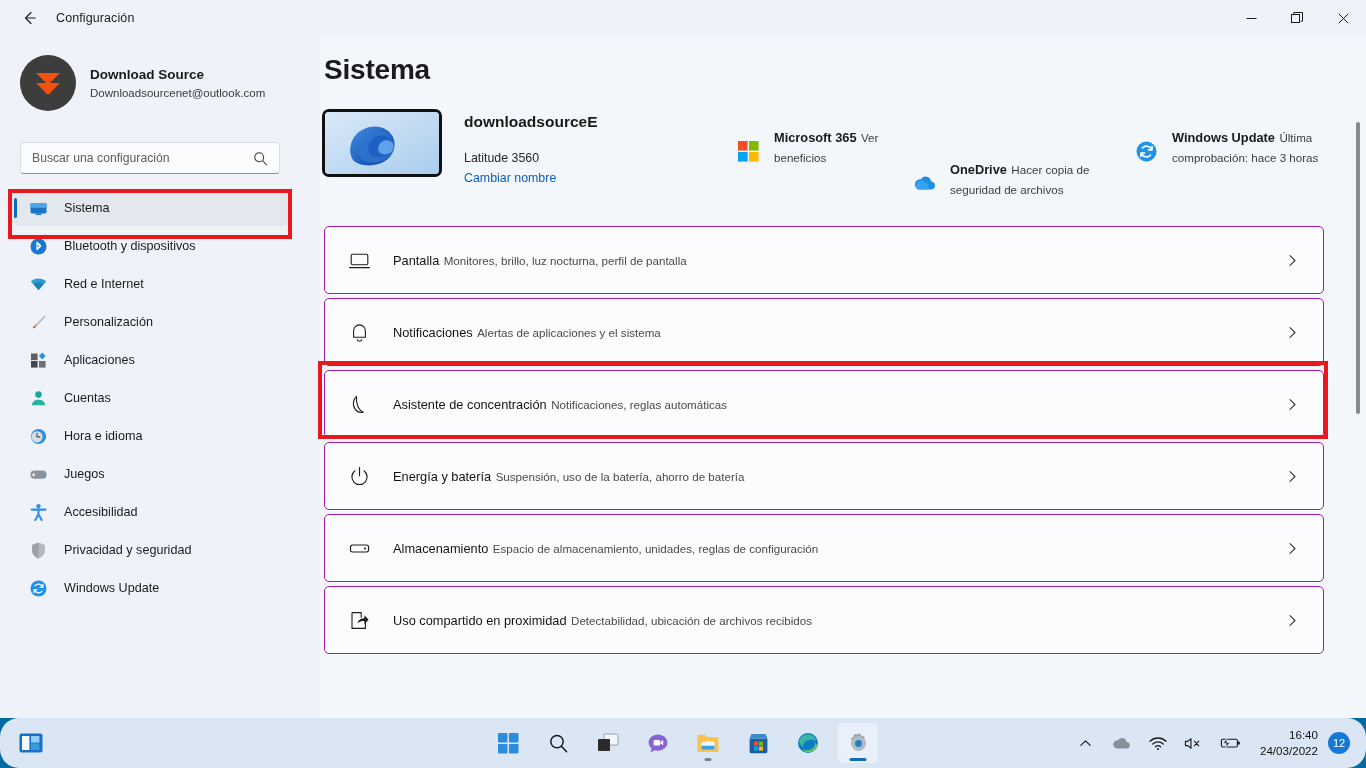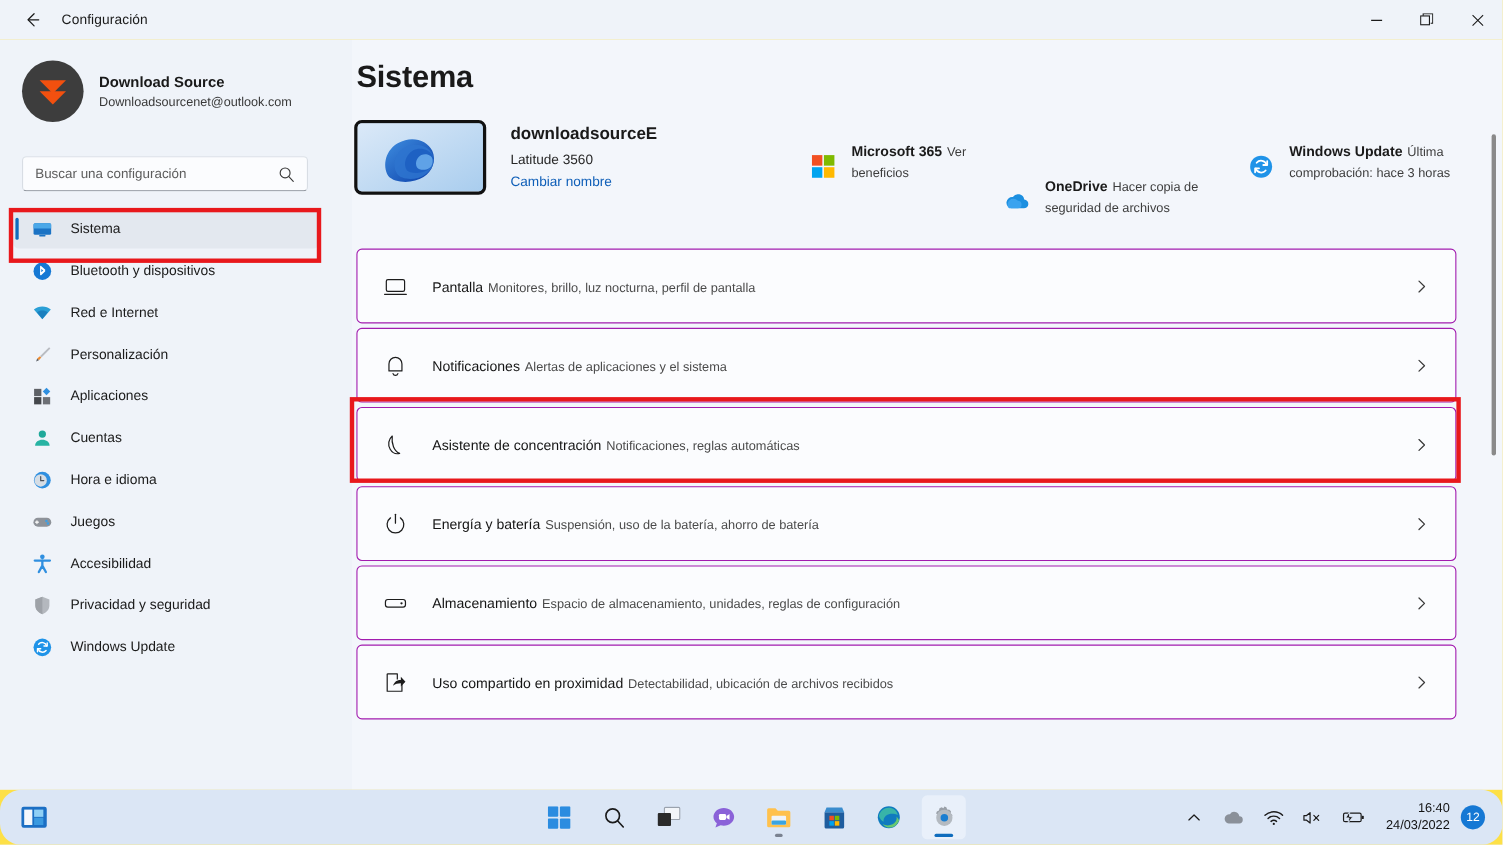--- a/index.html
+++ b/index.html
@@ -5,21 +5,21 @@
   * { box-sizing: border-box; margin: 0; padding: 0; }
   html, body {
     width: 1366px; height: 768px;
     overflow: hidden;
     font-family: "Liberation Sans", sans-serif;
     background: #f3f3f3;
   }
   #app {
     position: relative;
     width: 1366px; height: 768px;
-    background: #fde047;
+    background: #0369a1;
   }
 
   
   .titlebar {
     position: absolute; top: 0; left: 0;
     width: 1366px; height: 36px;
     background: #eff3f9;
     display: flex; align-items: center;
   }
   .back-btn {
@@ -142,21 +142,21 @@
     background: linear-gradient(150deg,#cfe2f6 0%,#b6d4f0 45%,#9ec7ea 100%);
     overflow: hidden; flex: 0 0 auto;
     position: relative;
   }
   .device-thumb svg { position: absolute; inset: 0; }
   .device-info { margin-left: 22px; padding-top: 2px; }
   .device-name {
     font-size: 15.5px; font-weight: bold; color: #1a1a1a; line-height: 21px;
   }
   .device-model {
-    font-size: 12.4px; color: #272727; line-height: 19px; margin-top: 4px;
+    font-size: 12.4px; color: #272727; line-height: 19px; margin-top: 17px;
   }
   .device-link {
     font-size: 12.4px; color: #0f5fb8; line-height: 19px;
     margin-top: 1px; cursor: pointer; display: inline-block;
   }
 
   .quicklinks {
     position: absolute; left: 416px; top: 92px;
     display: flex; gap: 0;
   }

